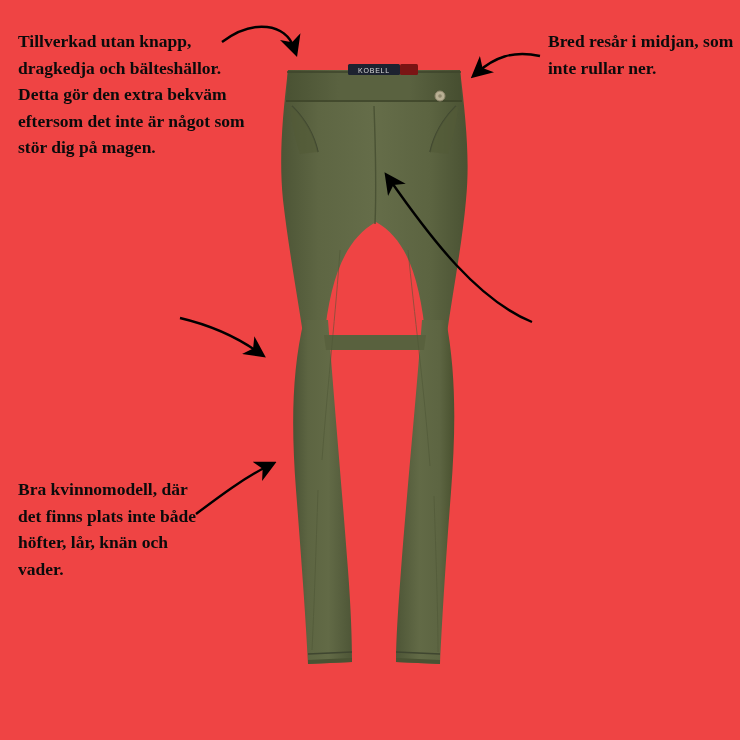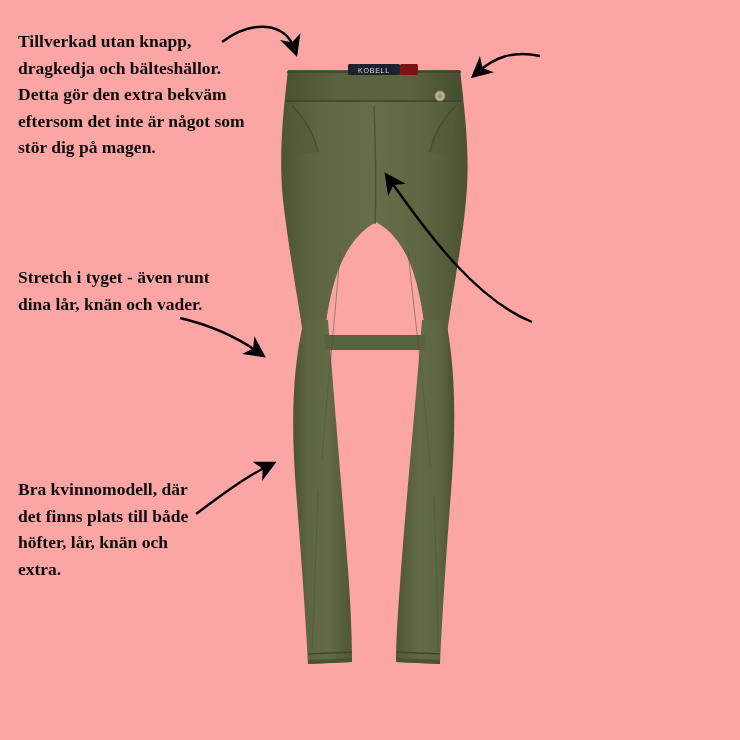--- a/index.html
+++ b/index.html
@@ -7,21 +7,21 @@
     padding: 0;
     background: #ffffff;
   }
   body {
     font-family: "Liberation Serif", serif;
   }
   #page {
     position: relative;
     width: 740px;
     height: 740px;
-    background: #fca5a5;
+    background: #ef4444;
     overflow: hidden;
   }
   .annotation {
     position: absolute;
     font-family: "Liberation Serif", serif;
     font-size: 17.5px;
     line-height: 1.52;
     color: #0b0b0b;
     font-weight: 600;
     white-space: pre-line;
@@ -163,19 +163,19 @@
 
     <path d="M180 318 C214 326 238 338 258 352" stroke="#000" stroke-width="2.4" fill="none" marker-end="url(#ah)"></path>
 
     <path d="M196 514 C220 496 244 478 268 466" stroke="#000" stroke-width="2.4" fill="none" marker-end="url(#ah)"></path>
 
     <path d="M532 322 C478 300 432 240 390 180" stroke="#000" stroke-width="2.4" fill="none" marker-end="url(#ah)"></path>
   </svg>
 
   <div class="annotation ann-topleft">Tillverkad utan knapp, dragkedja och bälteshällor. Detta gör den extra bekväm eftersom det inte är något som stör dig på magen.</div>
 
-  <div class="annotation ann-midleft">Stretch i tyget - även runt dina lår, knän och vader.</div>
 
-  <div class="annotation ann-botleft">Bra kvinnomodell, där det finns plats till både höfter, lår, knän och extra.</div>
+  <div class="annotation ann-botleft">Bra kvinnomodell, där det finns plats inte både höfter, lår, knän och vader.</div>
 
+  <div class="annotation ann-topright">Bred resår i midjan, som inte rullar ner.</div>
 
 
 </div>
 
 </body></html>

